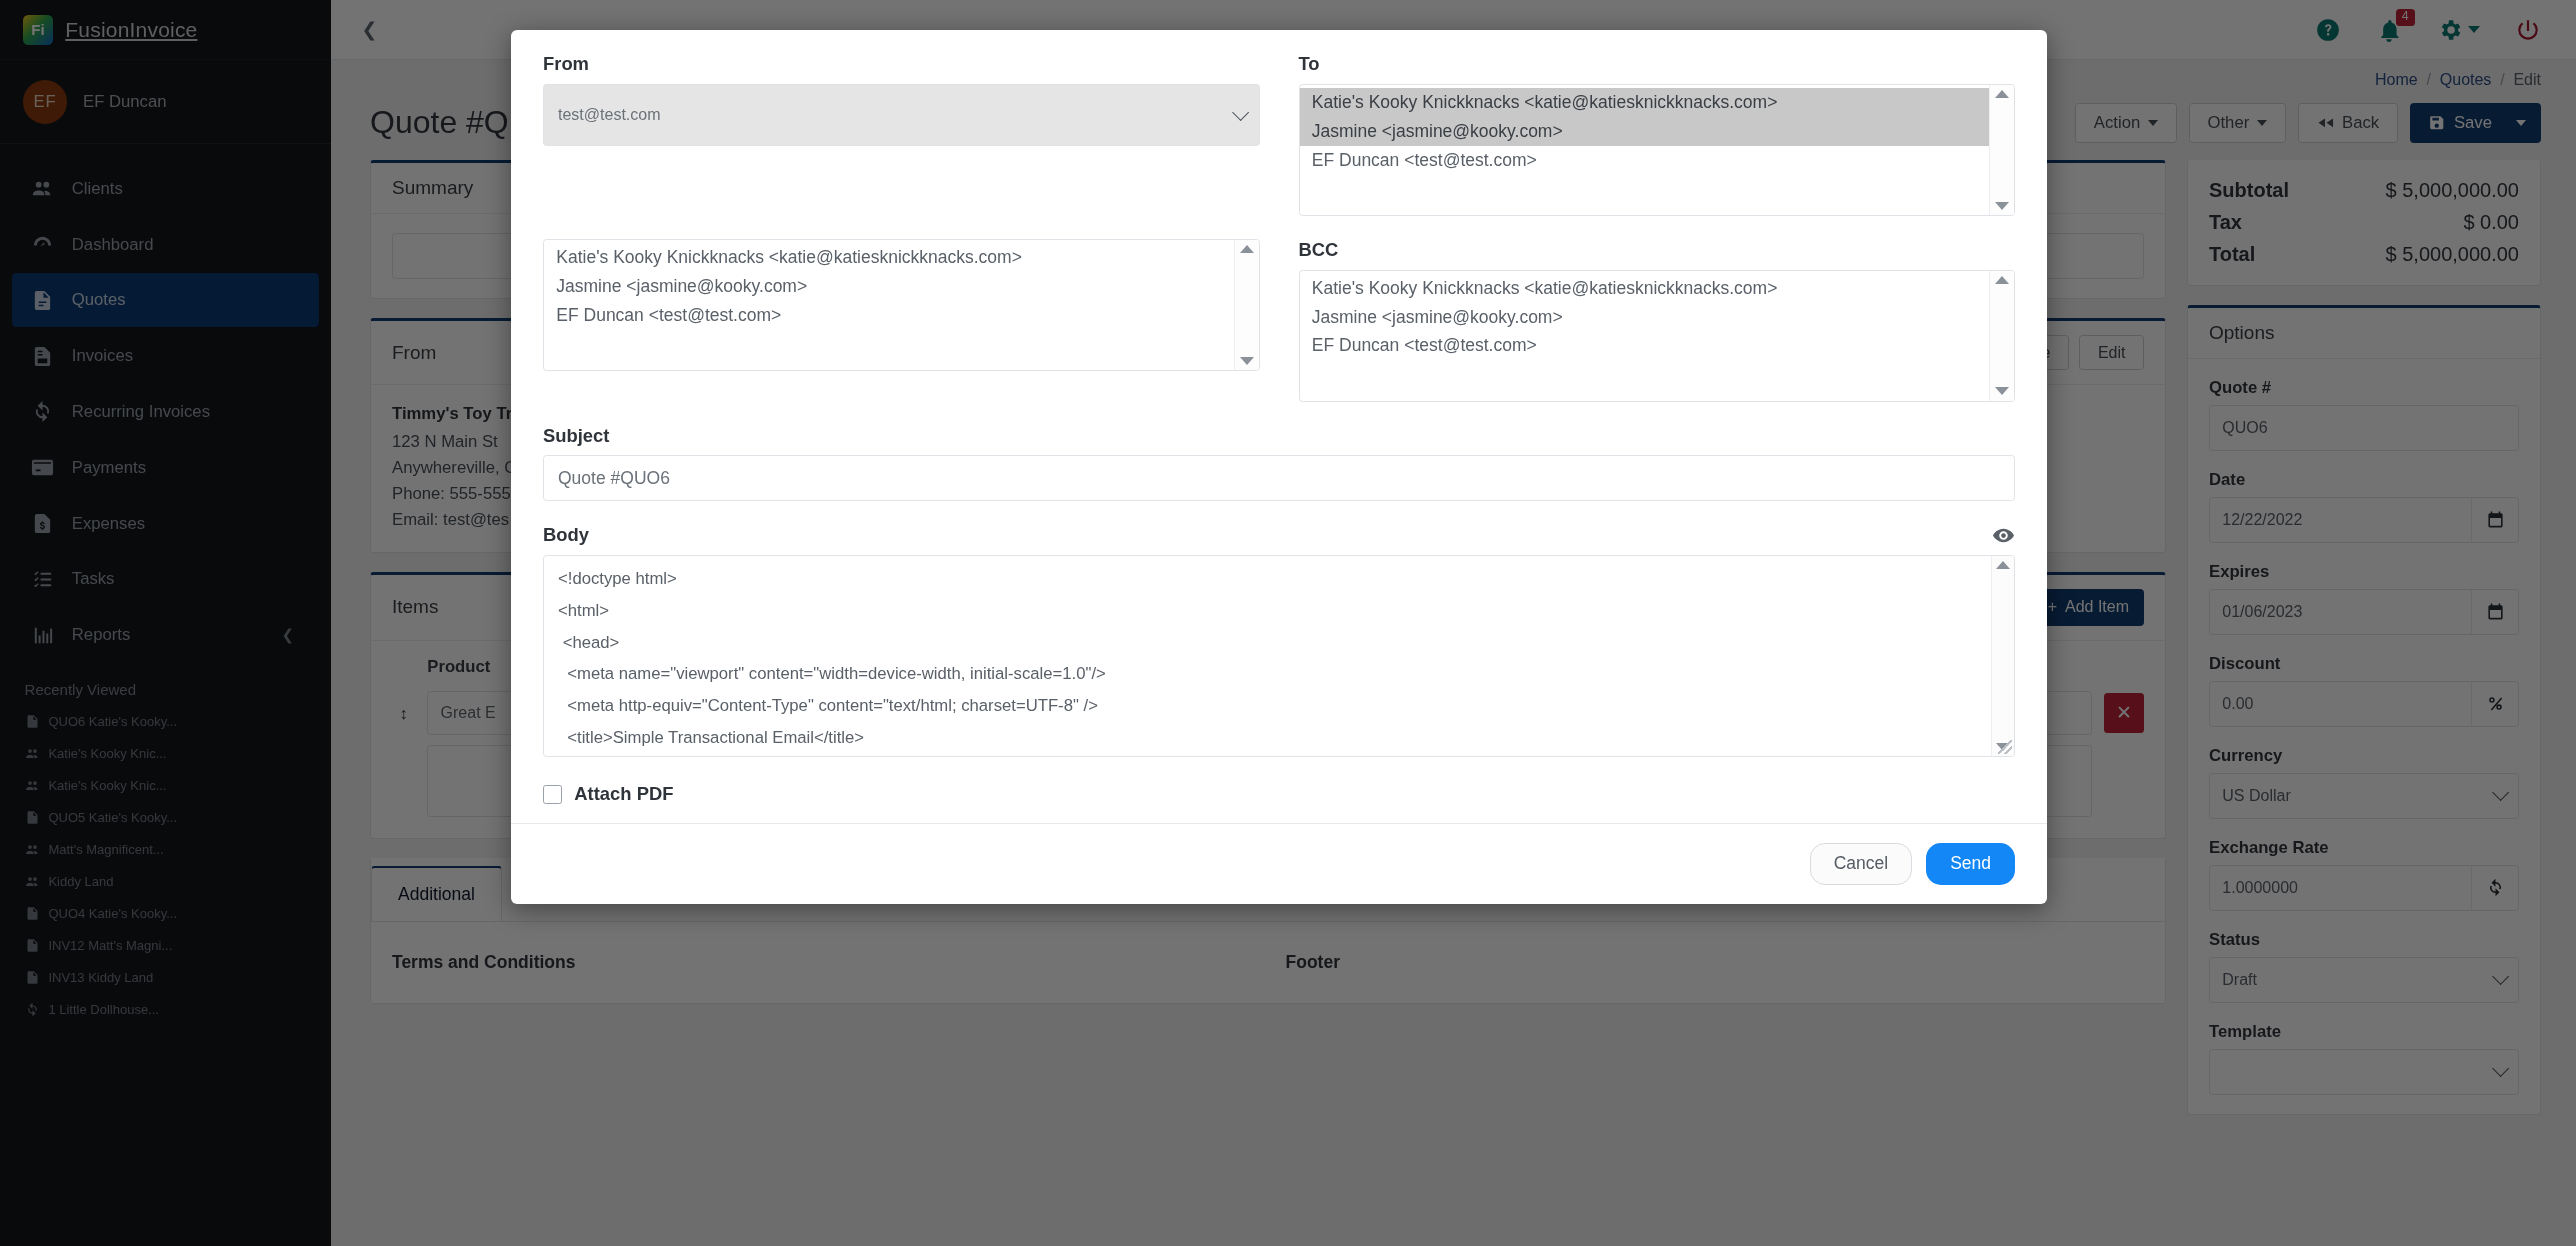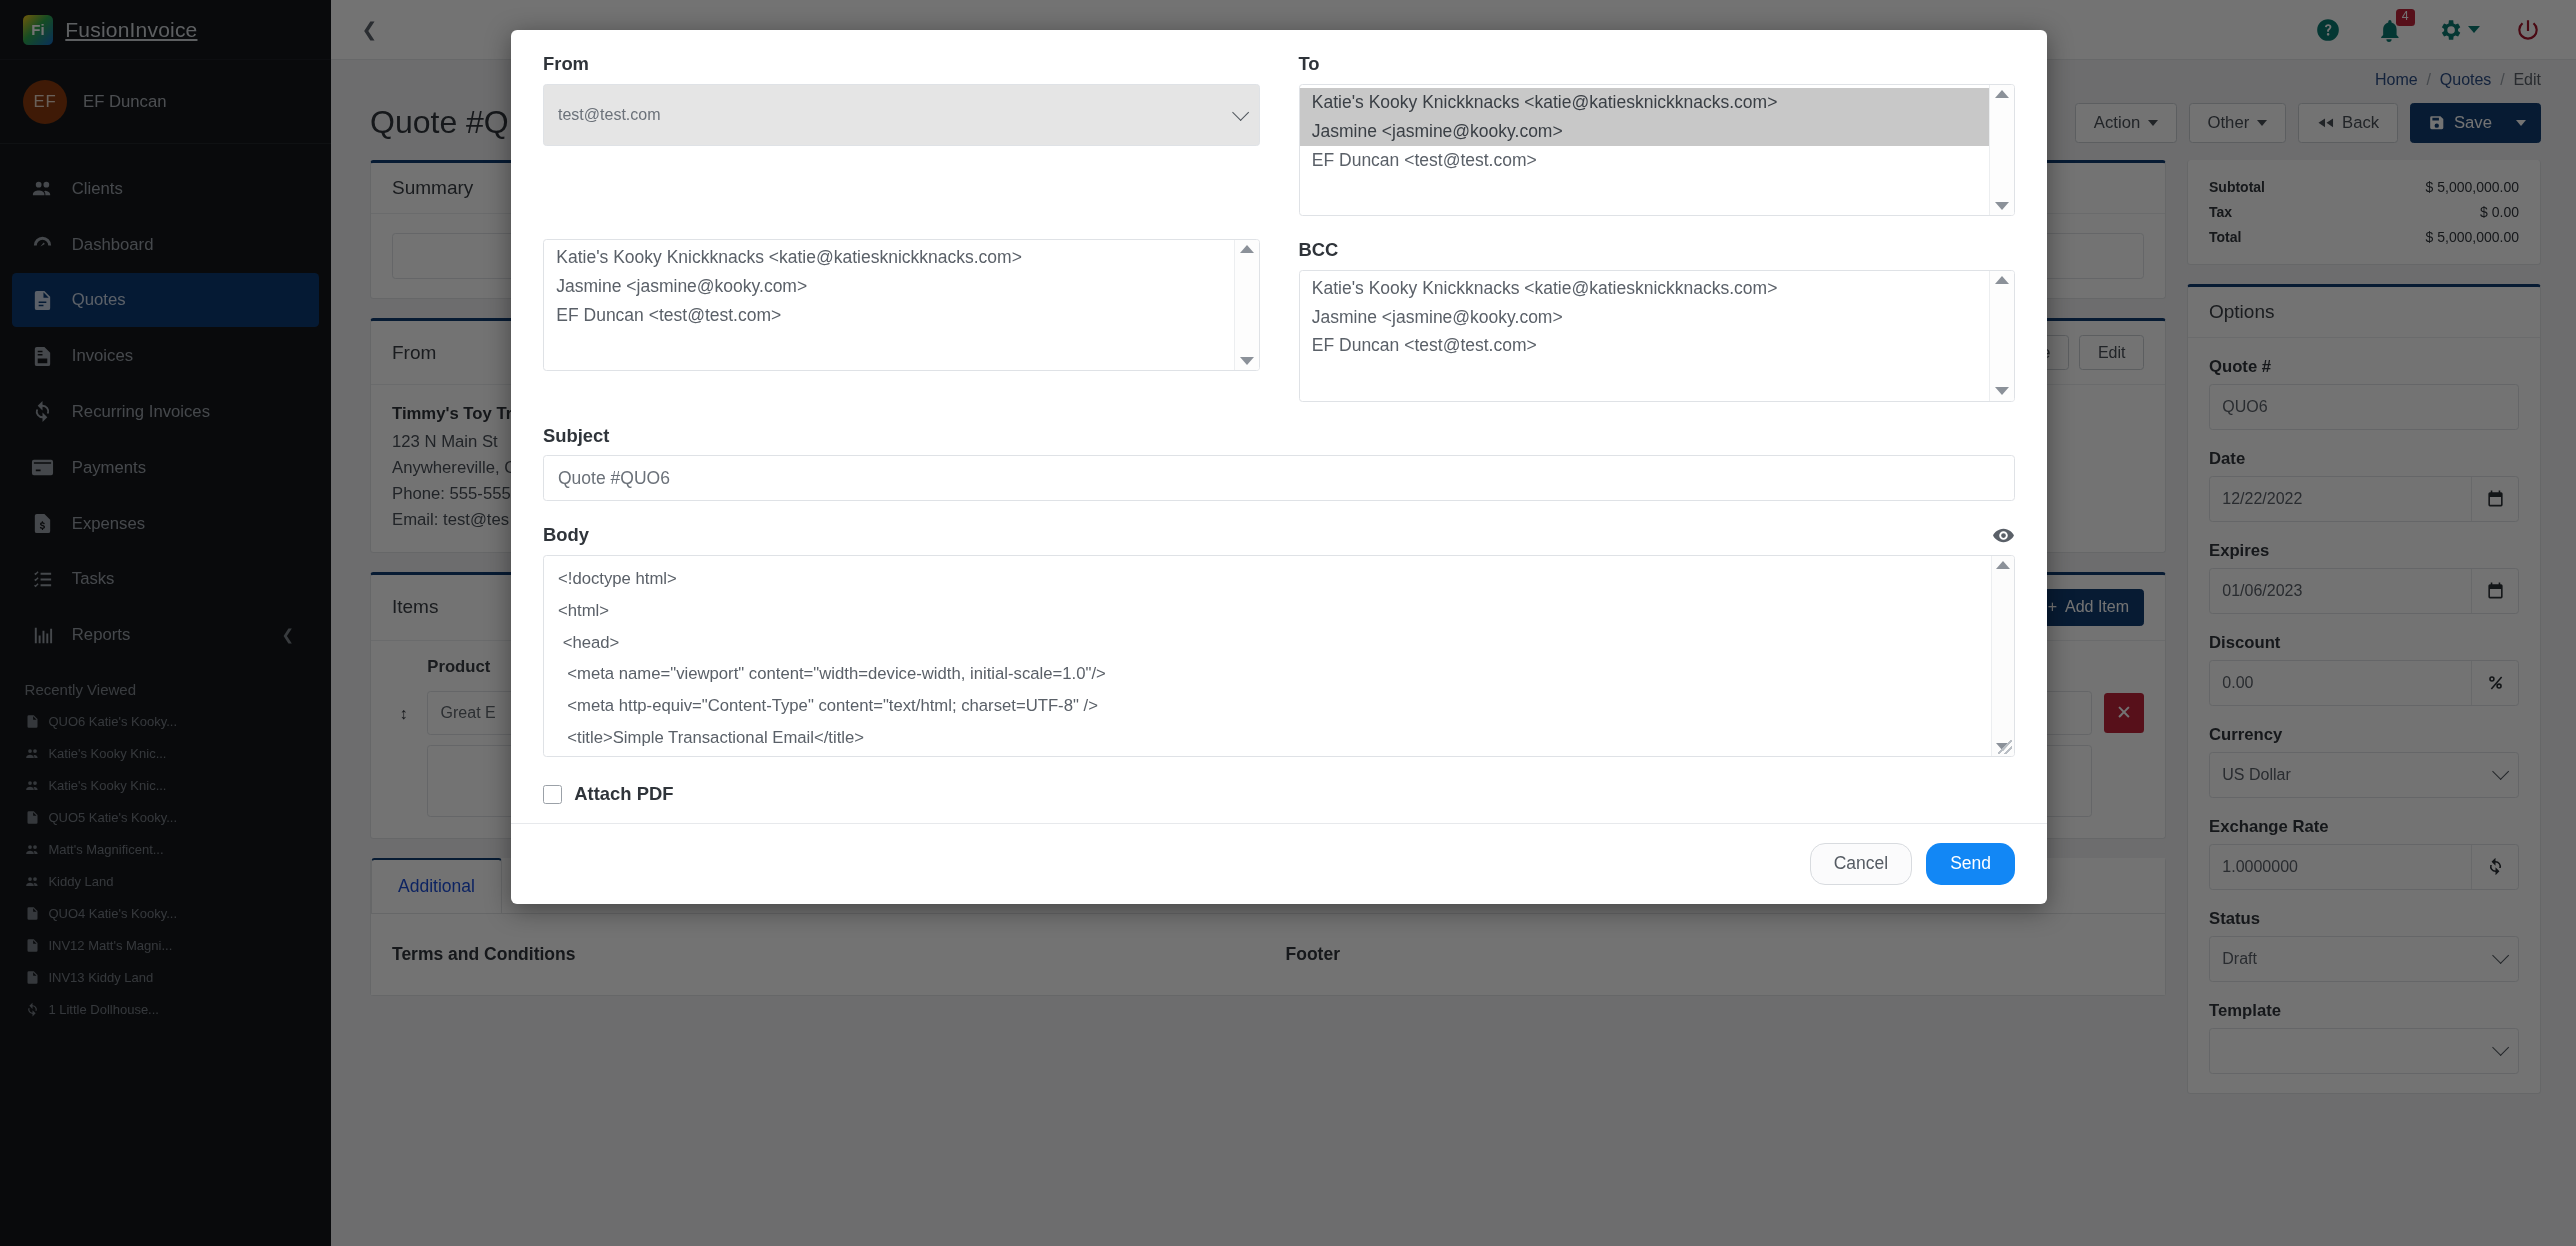--- a/index.html
+++ b/index.html
@@ -171,29 +171,29 @@
     border-radius: 3.5px; display: flex; align-items: center; justify-content: center;
     font-size: 19px; cursor: pointer; margin-top: 1.8px;
   }
 
   .tabs { display: flex; border-bottom: 0.9px solid #e2e4e7; background: #fff; }
   .tab {
     padding: 16px 26px; font-size: 17.5px; color: #2d4e86; cursor: pointer;
     border: 0.9px solid transparent; border-bottom: none; margin-bottom: -0.9px;
   }
   .tab.active {
-    color: #1d4ed8; background: #fff; border-color: #e2e4e7;
-    border-top: 2.6px solid #113d72; border-radius: 3.5px 3.5px 0 0;
+    color: #0f172a; background: #fff; border-color: #e2e4e7;
+    border-top: 2.6px solid #113d72; border-radius: 3.5px 3.5px 0 0; margin-top: 8px;
   }
   .tab-panel { display: flex; gap: 35px; padding: 30px 21px; background:#fff; }
   .tab-col { flex: 1; }
   .tab-col-title { font-size: 17.5px; font-weight: bold; color: #32373d; }
 
   .totals { display: flex; flex-direction: column; gap: 8.8px; }
-  .tot-row { display: flex; justify-content: space-between; font-size: 14px; }
+  .tot-row { display: flex; justify-content: space-between; font-size: 20px; }
   .tot-label { font-weight: bold; color: #32373d; }
   .tot-val { color: #32373d; }
 
   .opt-label { font-size: 16.7px; font-weight: bold; color: #32373d; margin: 19px 0 7px; }
   .opt-label:first-child { margin-top: 0; }
   .opt-input {
     display: flex; align-items: stretch;
     border: 0.9px solid #dfe2e6; border-radius: 3.5px; overflow: hidden; background:#fff;
   }
   .opt-input .val {

